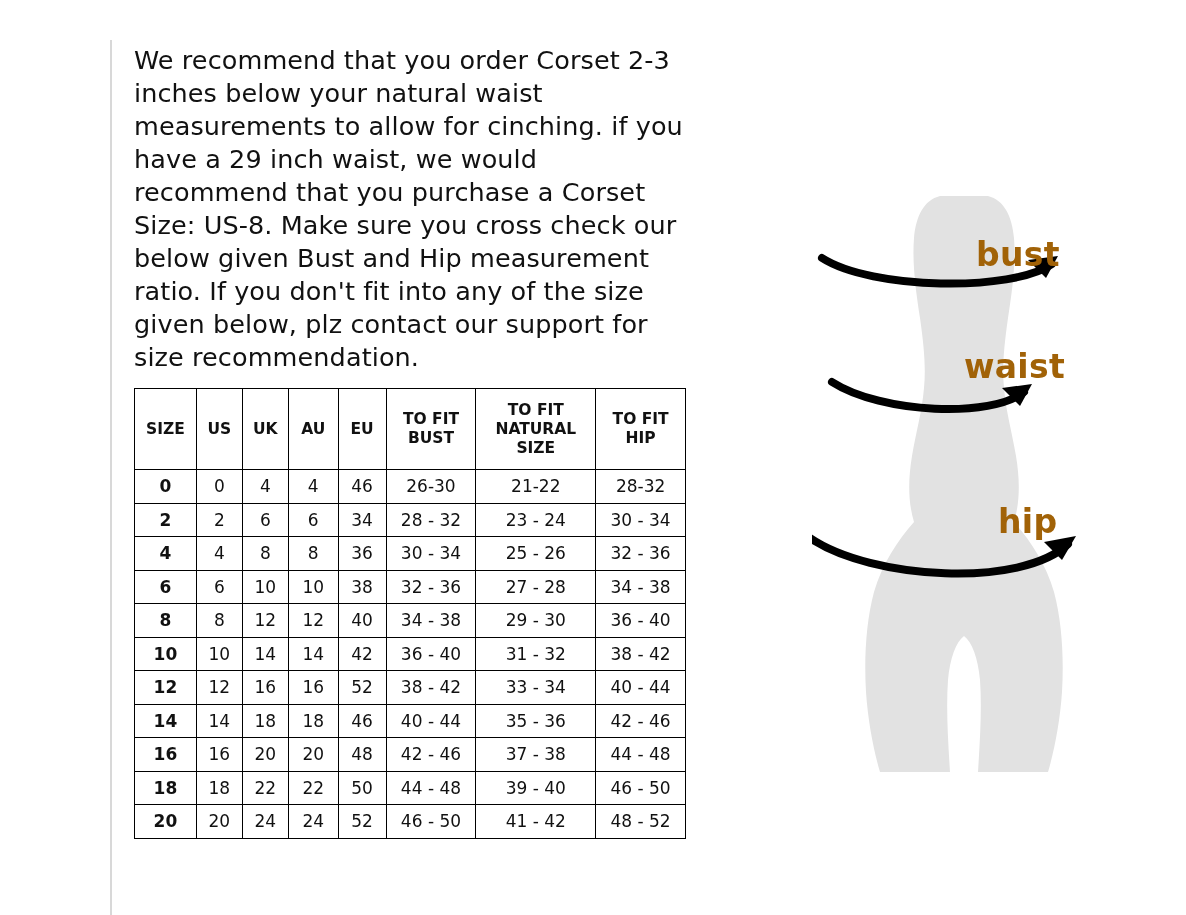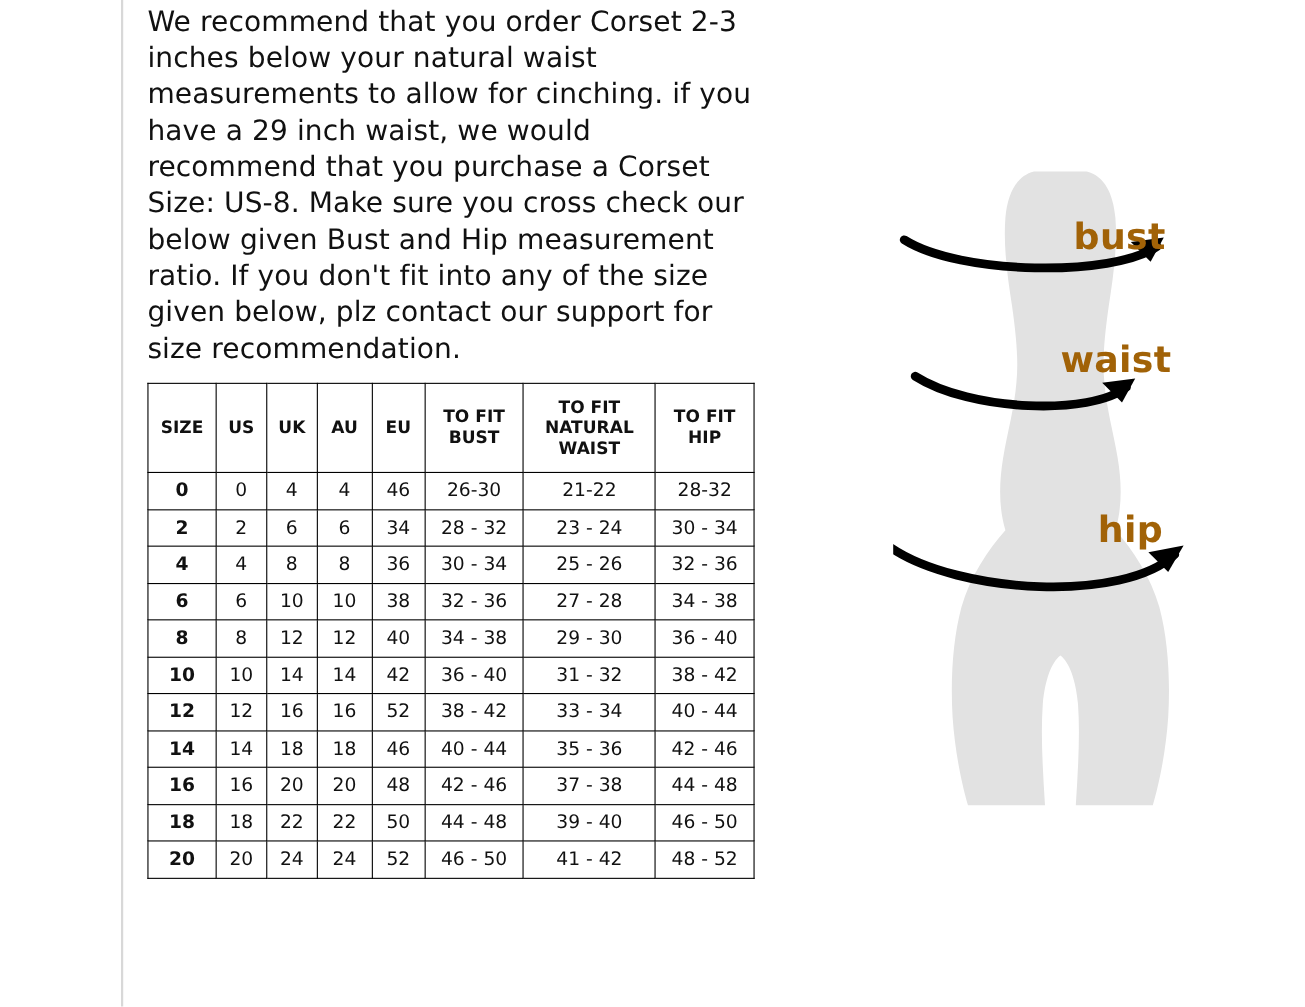--- a/index.html
+++ b/index.html
@@ -12,20 +12,21 @@
     height: 915px;
     font-family: "DejaVu Sans", sans-serif;
     color: #000000;
     position: relative;
     overflow: hidden;
   }
   .page {
     position: absolute;
     inset: 0;
     display: flex;
+    margin-top: 40px;
   }
   .left-rule {
     width: 110px;
     border-right: 2px solid #d8d8d8;
     flex: 0 0 110px;
     height: 915px;
   }
   .content {
     flex: 1 1 auto;
     position: relative;
@@ -129,21 +130,21 @@
           <col class="c-hip">
       </colgroup>
       <thead>
         <tr>
           <th>SIZE</th>
           <th>US</th>
           <th>UK</th>
           <th>AU</th>
           <th>EU</th>
           <th>TO FIT BUST</th>
-          <th>TO FIT NATURAL WAIST</th>
+          <th>TO FIT NATURAL SIZE</th>
           <th>TO FIT HIP</th>
         </tr>
       </thead>
       <tbody>
         <tr>
           <td class="size-col">0</td>
           <td>0</td>
           <td>4</td>
           <td>4</td>
           <td>46</td>

